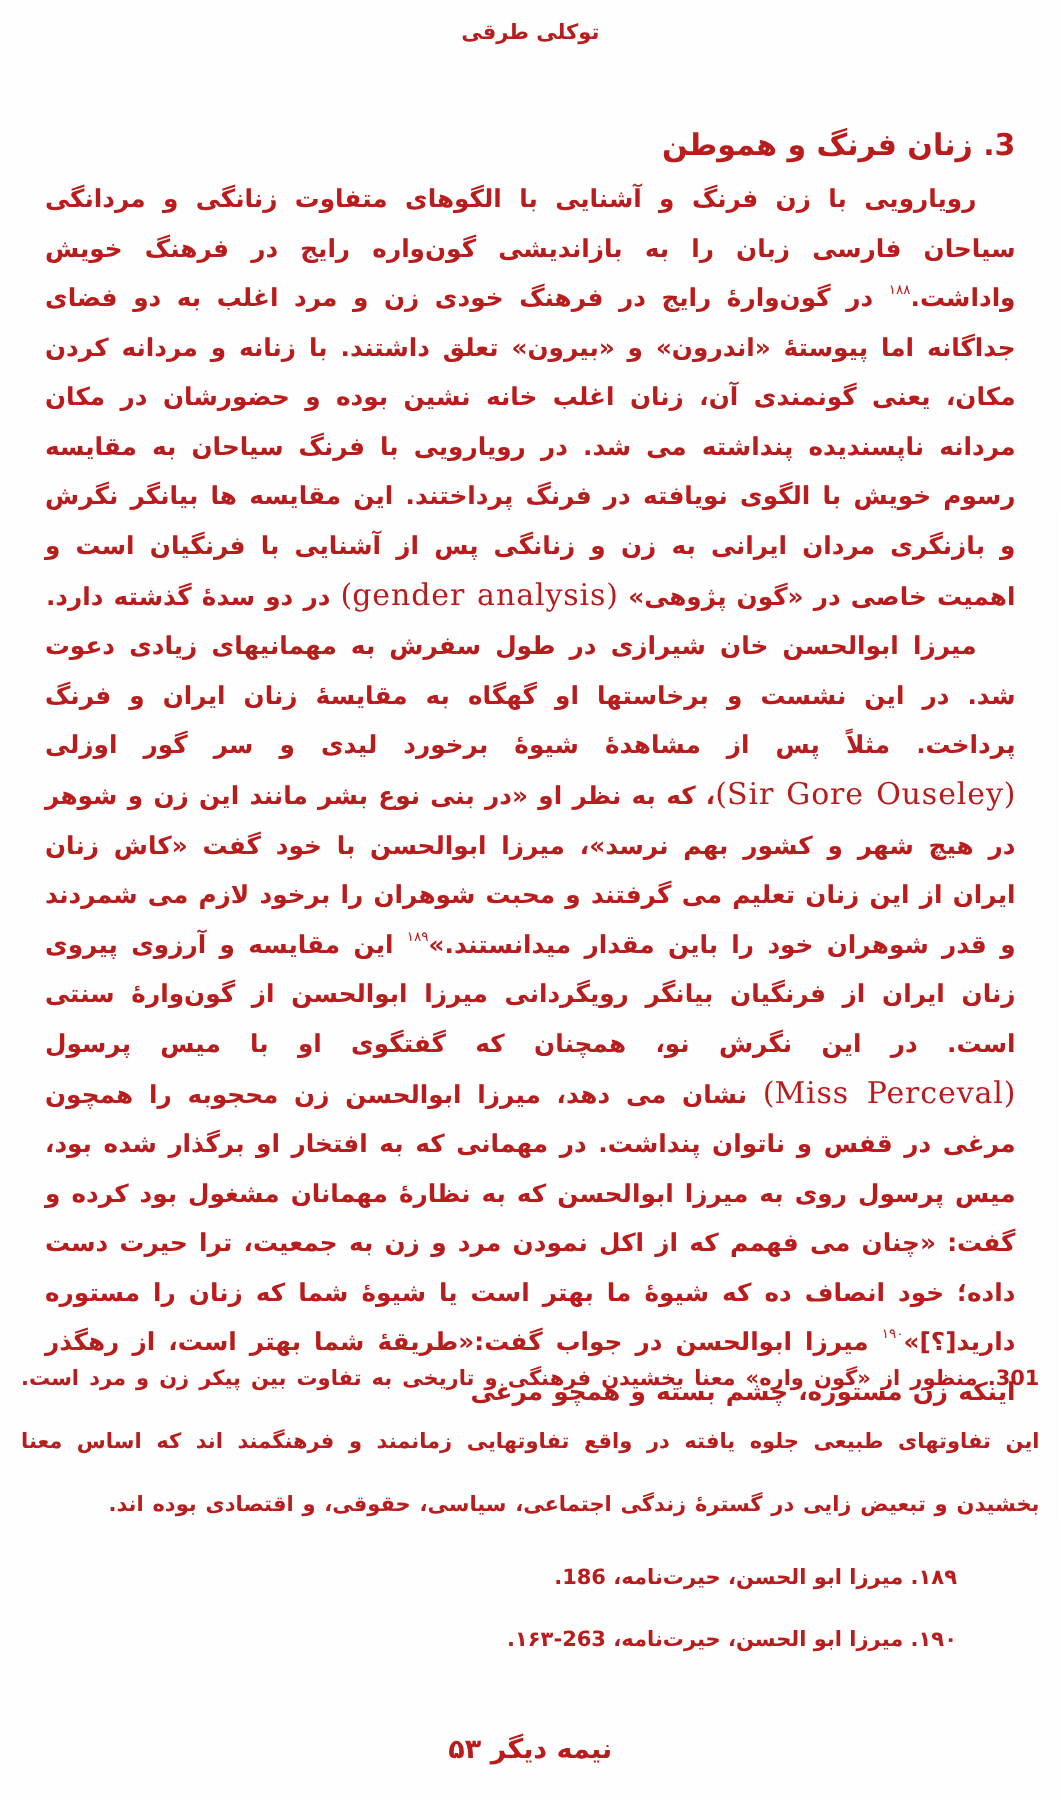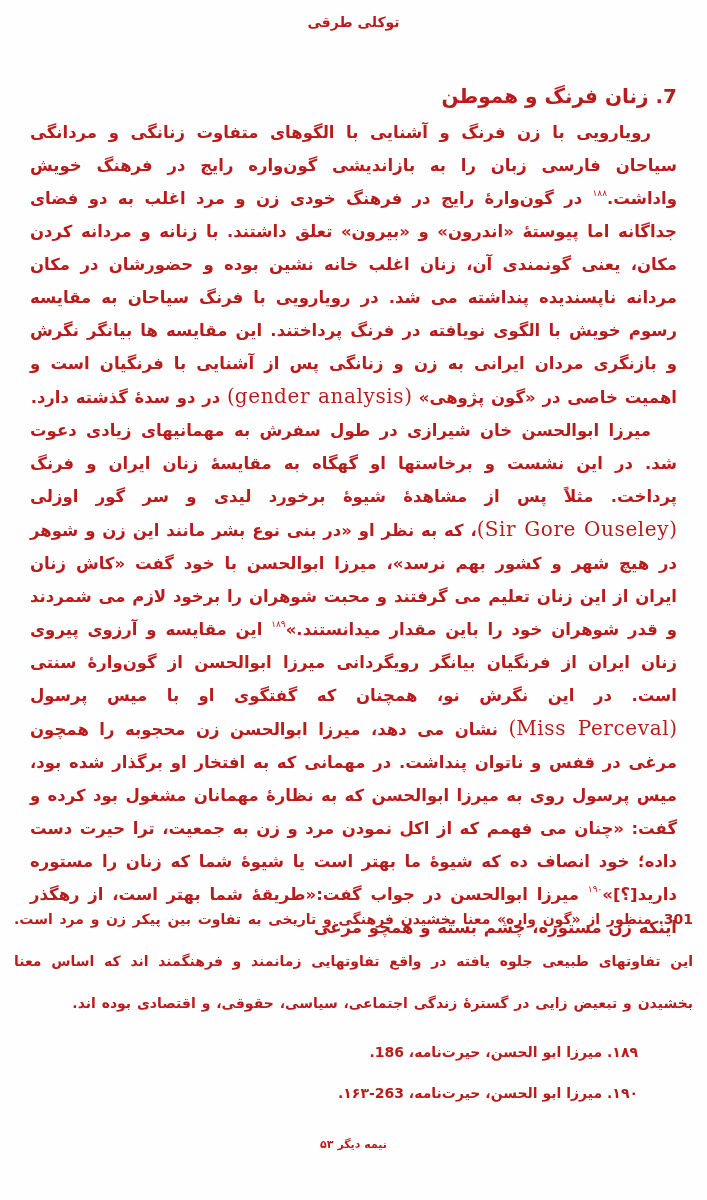--- a/index.html
+++ b/index.html
@@ -82,37 +82,37 @@
     word-spacing: 1px;
   }
   .footnote.indent {
     text-align: right;
     line-height: 26px;
     margin-top: 15px;
     padding-right: 55px;
   }
   .page-footer {
     position: absolute;
-    bottom: 49px;
+    bottom: 23px;
     left: 0;
     right: 0;
     text-align: center;
-    font-size: 11px;
+    font-size: 18px;
     font-weight: 700;
   }
 </style>
 </head>
 <body>
 
 <div class="page">
 
   <div class="running-header">توکلی طرقی</div>
 
   <div class="content">
-    <h2 class="section-heading">7. زنان فرنگ و هموطن</h2>
+    <h2 class="section-heading">3. زنان فرنگ و هموطن</h2>
 
     <div class="body-text">
         <p class="para">رویارویی با زن فرنگ و آشنایی با الگوهای متفاوت زنانگی و مردانگی سیاحان فارسی زبان را به بازاندیشی گون‌واره رایج در فرهنگ خویش واداشت.<sup class="fn-ref">۱۸۸</sup> در گون‌وارهٔ رایج در فرهنگ خودی زن و مرد اغلب به دو فضای جداگانه اما پیوستهٔ «اندرون» و «بیرون» تعلق داشتند. با زنانه و مردانه کردن مکان، یعنی گونمندی آن، زنان اغلب خانه نشین بوده و حضورشان در مکان مردانه ناپسندیده پنداشته می شد. در رویارویی با فرنگ سیاحان به مقایسه رسوم خویش با الگوی نویافته در فرنگ پرداختند. این مقایسه ها بیانگر نگرش و بازنگری مردان ایرانی به زن و زنانگی پس از آشنایی با فرنگیان است و اهمیت خاصی در «گون پژوهی» <span class="latin" dir="ltr">(gender analysis)</span> در دو سدهٔ گذشته دارد.</p>
         <p class="para">میرزا ابوالحسن خان شیرازی در طول سفرش به مهمانیهای زیادی دعوت شد. در این نشست و برخاستها او گهگاه به مقایسهٔ زنان ایران و فرنگ پرداخت. مثلاً پس از مشاهدهٔ شیوهٔ برخورد لیدی و سر گور اوزلی <span class="latin" dir="ltr">(Sir Gore Ouseley)</span>، که به نظر او «در بنی نوع بشر مانند این زن و شوهر در هیچ شهر و کشور بهم نرسد»، میرزا ابوالحسن با خود گفت «کاش زنان ایران از این زنان تعلیم می گرفتند و محبت شوهران را برخود لازم می شمردند و قدر شوهران خود را باین مقدار میدانستند.»<sup class="fn-ref">۱۸۹</sup> این مقایسه و آرزوی پیروی زنان ایران از فرنگیان بیانگر رویگردانی میرزا ابوالحسن از گون‌وارهٔ سنتی است. در این نگرش نو، همچنان که گفتگوی او با میس پرسول <span class="latin" dir="ltr">(Miss Perceval)</span> نشان می دهد، میرزا ابوالحسن زن محجوبه را همچون مرغی در قفس و ناتوان پنداشت. در مهمانی که به افتخار او برگذار شده بود، میس پرسول روی به میرزا ابوالحسن که به نظارهٔ مهمانان مشغول بود کرده و گفت: «چنان می فهمم که از اکل نمودن مرد و زن به جمعیت، ترا حیرت دست داده؛ خود انصاف ده که شیوهٔ ما بهتر است یا شیوهٔ شما که زنان را مستوره دارید[؟]»<sup class="fn-ref">۱۹۰</sup> میرزا ابوالحسن در جواب گفت:«طریقهٔ شما بهتر است، از رهگذر اینکه زن مستوره، چشم بسته و همچو مرغی</p>
       </div>
   </div>
 
   <div class="footnotes">
       <p class="footnote full">301. منظور از «گون واره» معنا بخشیدن فرهنگی و تاریخی به تفاوت بین پیکر زن و مرد است. این تفاوتهای طبیعی جلوه یافته در واقع تفاوتهایی زمانمند و فرهنگمند اند که اساس معنا بخشیدن و تبعیض زایی در گسترهٔ زندگی اجتماعی، سیاسی، حقوقی، و اقتصادی بوده اند.</p>
       <p class="footnote indent">۱۸۹. میرزا ابو الحسن، حیرت‌نامه، 186.</p>

